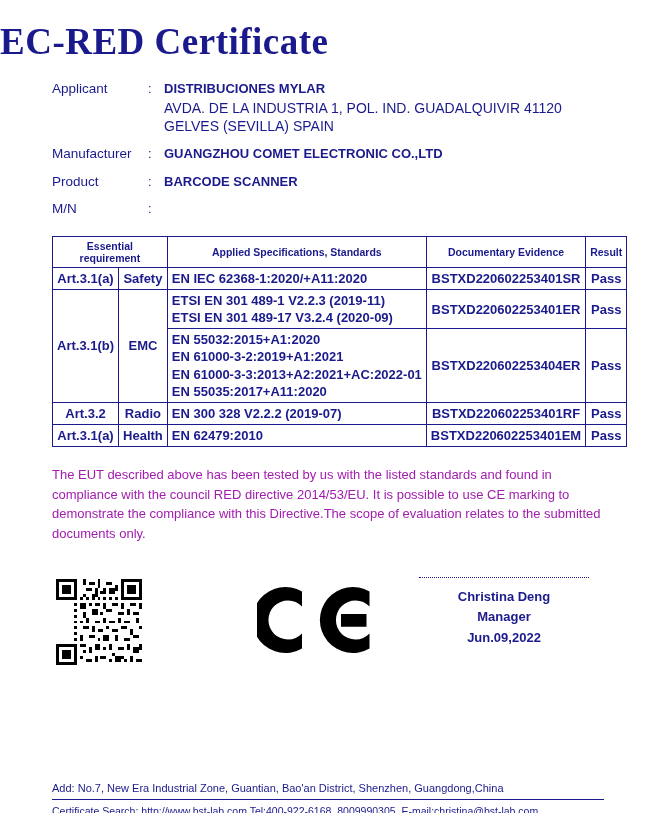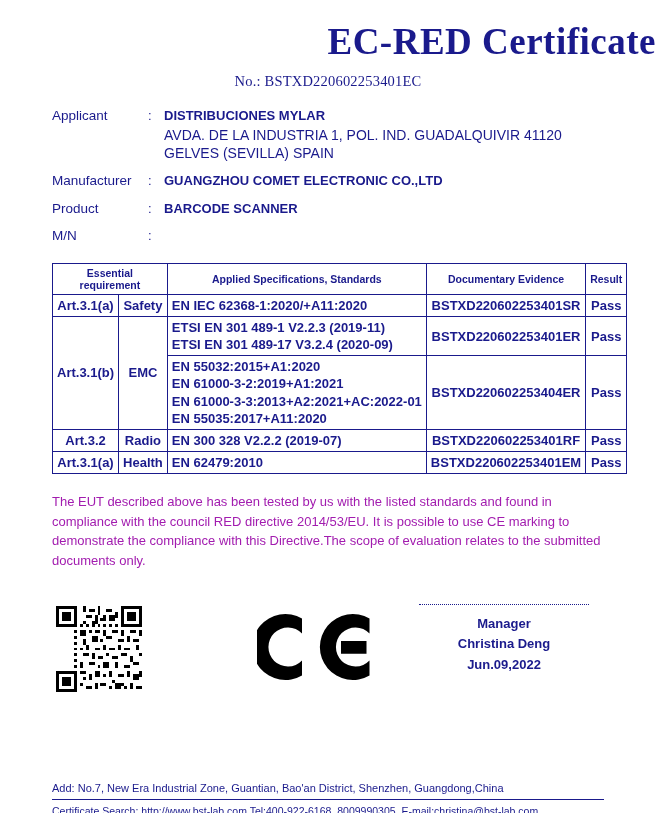--- a/index.html
+++ b/index.html
@@ -17,21 +17,21 @@
   }
   .page {
     position: relative;
     width: 656px;
     height: 813px;
     box-sizing: border-box;
   }
 
   
   .title {
-    text-align: right;
+    text-align: left;
     font-family: "Liberation Serif", serif;
     font-weight: bold;
     font-size: 37px;
     color: #1a1a8c;
     letter-spacing: 0.5px;
     margin-top: 22px;
     line-height: 1.1;
   }
   .cert-no {
     text-align: center;
@@ -189,21 +189,20 @@
     color: #1a1a8c;
     text-decoration: underline;
   }
 </style>
 </head>
 <body>
 
 <div class="page">
 
   <div class="title">EC-RED Certificate</div>
-  <div class="cert-no">No.: BSTXD220602253401EC</div>
 
   <div class="info">
 
     <div class="info-row">
       <div class="info-label">Applicant</div>
       <div class="info-colon">:</div>
       <div class="info-value">
         <div>DISTRIBUCIONES MYLAR</div>
         <div class="info-sub">AVDA. DE LA INDUSTRIA 1, POL. IND. GUADALQUIVIR 41120 GELVES (SEVILLA) SPAIN</div>
       </div>
@@ -421,22 +420,22 @@
 
     <svg class="ce" viewBox="0 0 160 104">
       <path d="M62 52 A42 42 0 1 0 62 52.0001 M62 52" fill="none"></path>
       <path d="M60 14 A44 44 0 1 0 60 90 L60 70 A26 26 0 1 1 60 34 Z" fill="#000000"></path>
       <path d="M150 14 A44 44 0 1 0 150 90 L150 70 A26 26 0 1 1 150 34 Z" fill="#000000"></path>
       <rect x="112" y="44" width="34" height="17" fill="#000000"></rect>
     </svg>
 
     <div class="sign">
       <div class="sign-line"></div>
+      <div class="sign-name">Christina Deng</div>
       <div class="sign-name">Manager</div>
-      <div class="sign-name">Christina Deng</div>
       <div class="sign-name">Jun.09,2022</div>
     </div>
 
   </div>
 
   <div class="footer">
     <div class="footer-addr">Add: No.7, New Era Industrial Zone, Guantian, Bao'an District, Shenzhen, Guangdong,China</div>
     <div class="footer-rule"></div>
     <div class="footer-search">
       <span>Certificate Search:</span>

